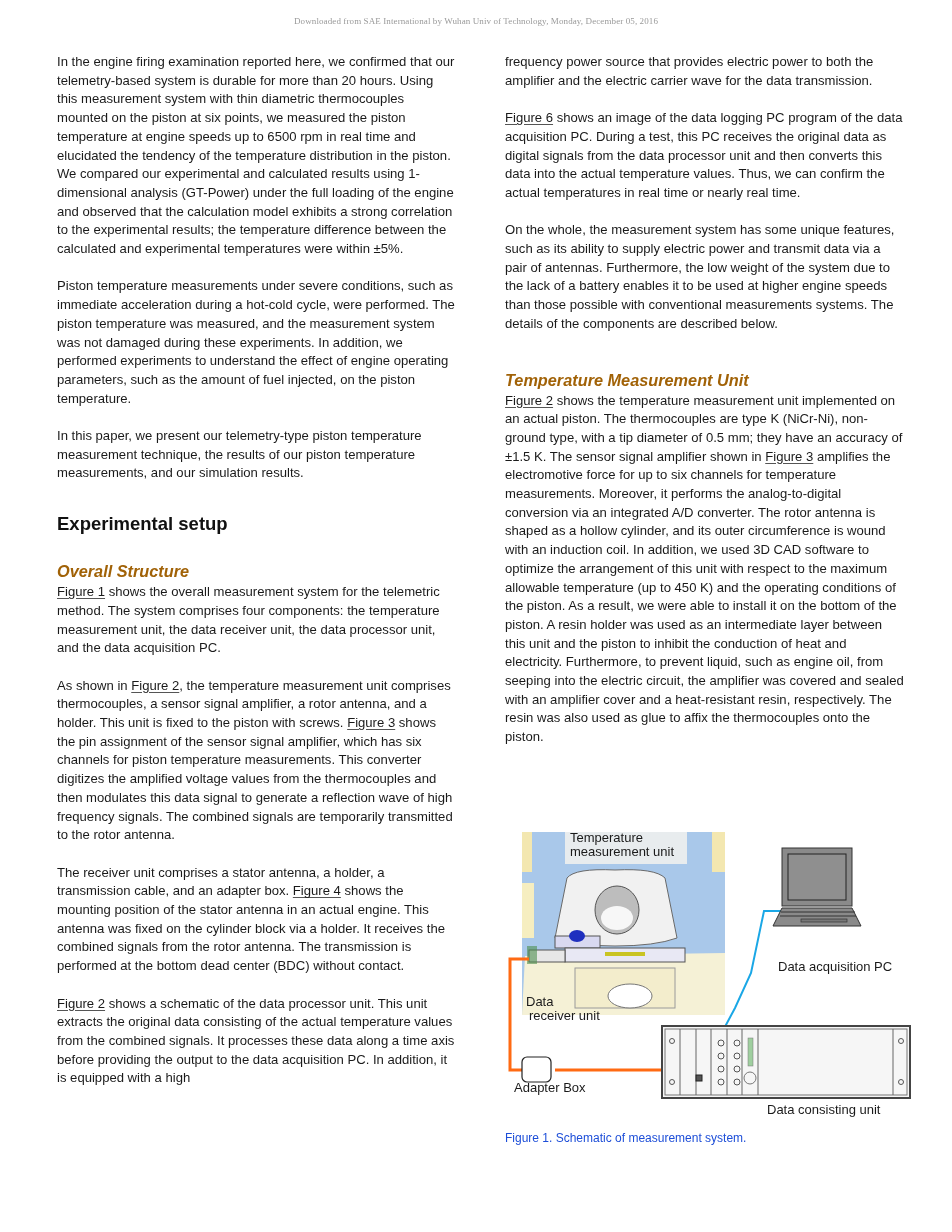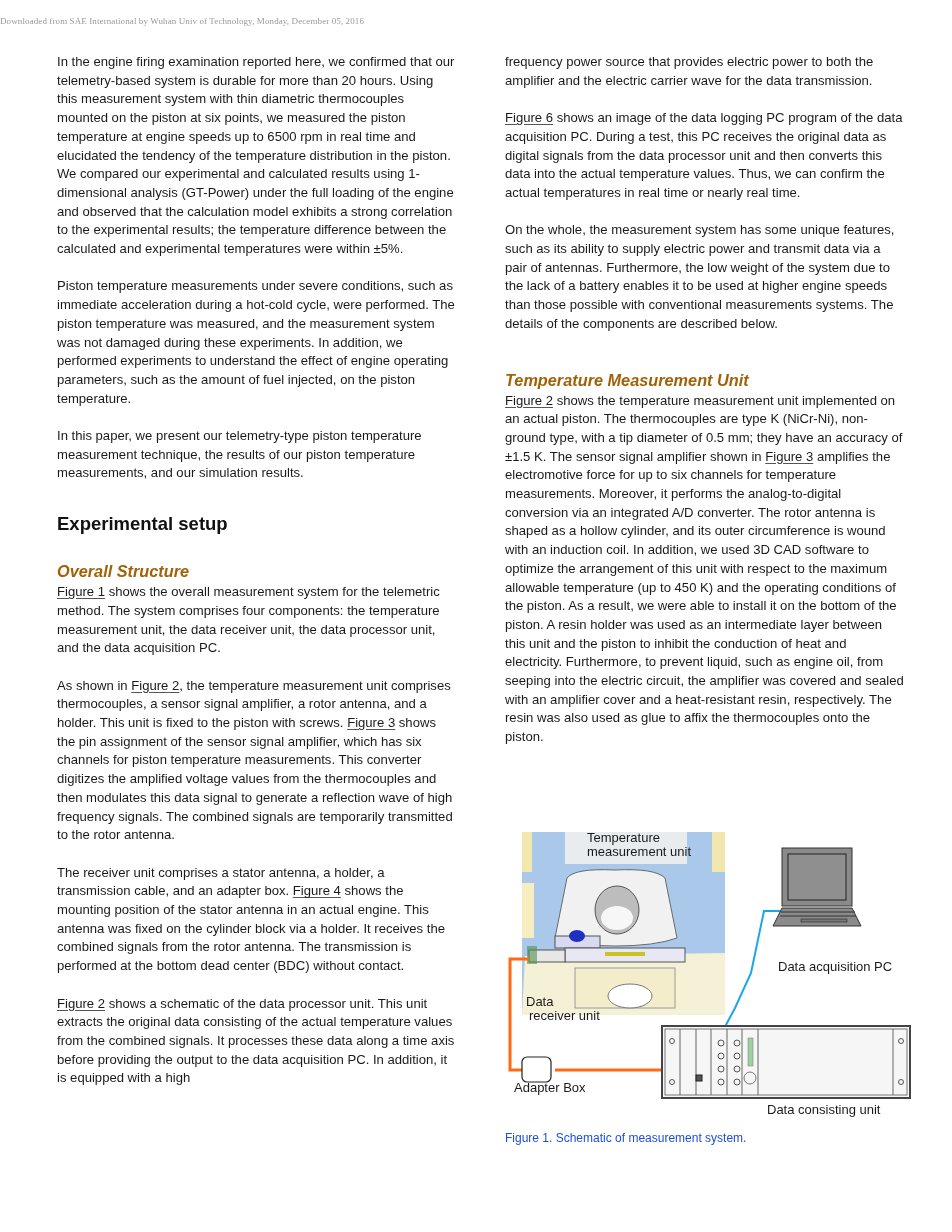--- a/index.html
+++ b/index.html
@@ -1,18 +1,18 @@
 <!DOCTYPE html>
 <html><head>
 <meta charset="utf-8">
 <style>
   html, body { margin: 0; padding: 0; background: #ffffff; }
   body { width: 952px; height: 1232px; position: relative; overflow: hidden;
          font-family: "Liberation Sans", sans-serif; color: #1a1a1a; }
-  .watermark { position: absolute; top: 16px; left: 0; width: 952px; 
+  .watermark { position: absolute; top: 16px; left: 0; width: 952px; text-align: center;
                font-family: "Liberation Serif", serif; font-size: 9px; color: #9a9a9a; letter-spacing: 0.1px; }
   .col { position: absolute; top: 53px; width: 400px; font-size: 13.1px; line-height: 18.7px; }
   .col.left { left: 57px; }
   .col.right { left: 505px; }
   .col p { margin: 0 0 18.7px 0; }
   .link { text-decoration: underline; text-decoration-color: #555; text-underline-offset: 2px; }
   h2 { font-size: 18.5px; font-weight: bold; margin: 30px 0 26px 0; line-height: 22px; color: #111; }
   h3 { font-size: 16.3px; font-weight: bold; font-style: italic; margin: 0 0 2px 0; line-height: 20px; color: #a16207; }
   h3.r { margin-top: 36px; }
   .figure { position: absolute; left: 505px; top: 828px; width: 410px; height: 292px; }
@@ -104,21 +104,21 @@
       <circle cx="232" cy="215" r="3" fill="none" stroke="#555"></circle>
       <circle cx="232" cy="228" r="3" fill="none" stroke="#555"></circle>
       <circle cx="232" cy="241" r="3" fill="none" stroke="#555"></circle>
       <circle cx="232" cy="254" r="3" fill="none" stroke="#555"></circle>
       <rect x="243" y="210" width="5" height="28" fill="#9fcf9f" stroke="#777" stroke-width="0.5"></rect>
       <circle cx="245" cy="250" r="6" fill="none" stroke="#777"></circle>
       <rect x="191" y="247" width="6" height="6" fill="#555" stroke="#222"></rect>
     </g>
   </svg>
 
-  <div class="fig-label" style="left:82px; top:3px;">
+  <div class="fig-label" style="left:65px; top:3px;">
     <div>Temperature</div>
     <div>measurement unit</div>
   </div>
   <div class="fig-label" style="left:21px; top:167px;">
     <div>Data</div>
     <div style="padding-left:3px;">receiver unit</div>
   </div>
   <div class="fig-label" style="left:273px; top:132px;">Data acquisition PC</div>
   <div class="fig-label" style="left:9px; top:253px;">Adapter Box</div>
   <div class="fig-label" style="left:262px; top:275px;">Data consisting unit</div>

